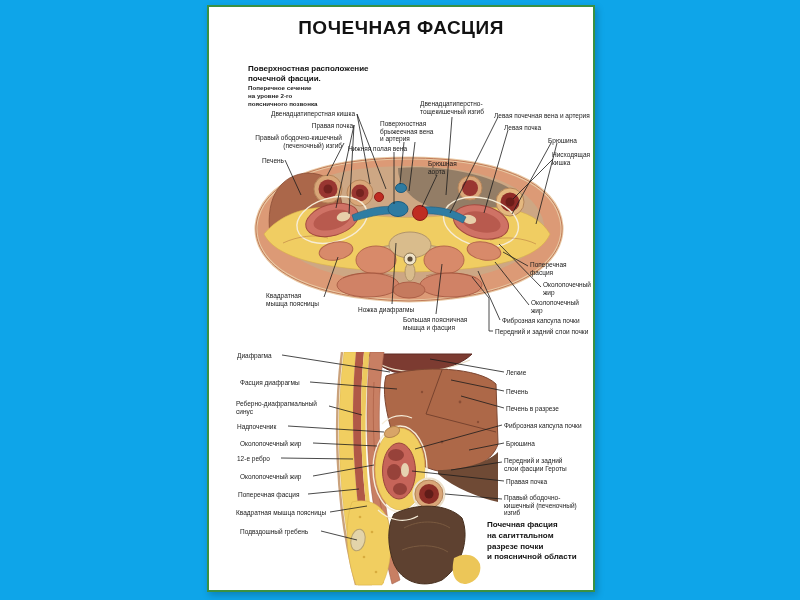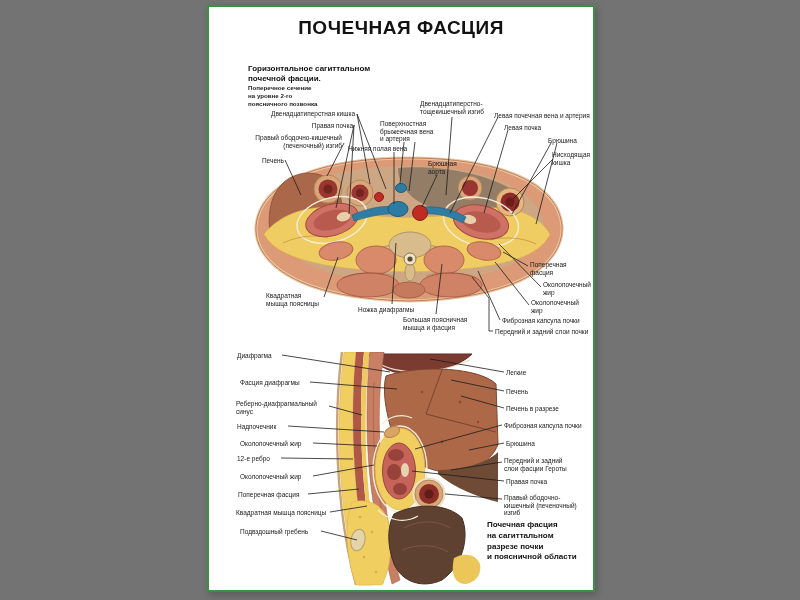--- a/index.html
+++ b/index.html
@@ -1,16 +1,16 @@
 <!DOCTYPE html>
 <html><head>
 <meta charset="utf-8">
 <style>
   html,body{margin:0;padding:0;background:#fff;}
-  .page{position:relative;width:800px;height:600px;background:#737373;
+  .page{position:relative;width:800px;height:600px;background:#0ea5e9;
         font-family:"Liberation Sans",sans-serif;overflow:hidden;}
   .poster{position:absolute;left:207px;top:5px;width:384px;height:583px;
           border:2px solid #3a9142;background:#ffffff;
           box-shadow:2px 3px 7px rgba(0,0,0,.22);}
   .title{position:absolute;left:207px;top:17px;width:388px;text-align:center;
          font-size:19px;font-weight:bold;color:#121212;letter-spacing:.5px;}
   .lbl{position:absolute;font-size:6.5px;line-height:1.18;color:#1a1a1a;
        white-space:pre-line;}
   .lbl.r{text-align:right;}
   .hd1{position:absolute;left:248px;top:64px;width:160px;font-size:8px;
@@ -24,21 +24,21 @@
 </style>
 </head>
 <body>
 
 <div class="page">
 
   <div class="poster"></div>
 
   <div class="title">ПОЧЕЧНАЯ ФАСЦИЯ</div>
 
-  <div class="hd1">Горизонтальное сагиттальном
+  <div class="hd1">Поверхностная расположение
 почечной фасции.</div>
   <div class="hd2">Поперечное сечение
 на уровне 2-го
 поясничного позвонка</div>
 
   <svg class="art" style="left:248px;top:148px" width="322" height="165" viewBox="0 0 322 165">
     <path d="M8,78 C12,34 72,10 161,10 C250,10 310,34 314,78 C316,110 282,150 161,153 C40,150 6,110 8,78 Z" fill="#dc9a76" stroke="#e9c9a4" stroke-width="3"></path>
     <path d="M8,78 C12,34 72,10 161,10 C250,10 310,34 314,78 C316,110 282,150 161,153 C40,150 6,110 8,78 Z" fill="none" stroke="#c17a58" stroke-width="1"></path>
     <path d="M28,72 C36,32 96,18 160,18 C228,18 288,36 296,76 C298,102 262,132 160,136 C58,132 24,100 28,72 Z" fill="#cda784"></path>
     <path d="M150,20 C200,16 258,30 276,52 C258,66 216,68 186,60 C164,54 150,38 150,20 Z" fill="#8d7963" opacity="0.9"></path>

